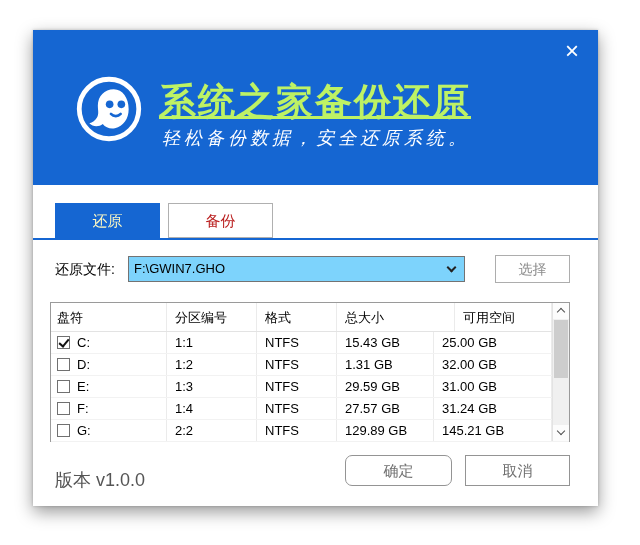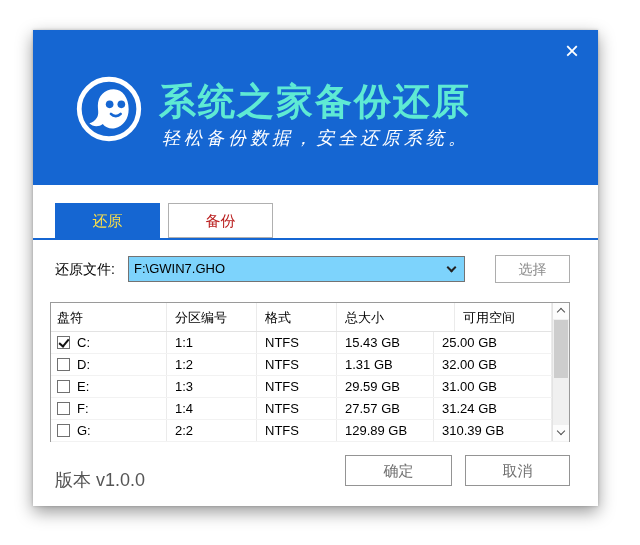--- a/index.html
+++ b/index.html
@@ -14,34 +14,34 @@
     box-shadow:0 6px 16px rgba(0,0,0,.40), 0 0 3px rgba(0,0,0,.20);
   }
   
   .header { position:absolute; left:0; top:0; right:0; height:155px; background:#1566d2; }
   .close-btn {
     position:absolute; top:8px; right:12px; width:28px; height:28px;
     color:#fff; font-size:24px; line-height:26px; text-align:center; cursor:pointer;
   }
   .logo { position:absolute; left:42px; top:45px; width:68px; height:68px; }
   .app-title {
-    position:absolute; left:126px; top:47px; color:#5eead4;
-    font-size:37px; font-weight:bold; letter-spacing:2px; white-space:nowrap;
+    position:absolute; left:126px; top:47px; color:#bef264;
+    font-size:37px; font-weight:bold; letter-spacing:2px; white-space:nowrap;text-decoration:underline;
   }
   .app-subtitle {
     position:absolute; left:129px; top:96px; color:#fff;
     font-size:18px; font-style:italic; letter-spacing:4px; white-space:nowrap;
     font-family:"Liberation Serif","DejaVu Serif",serif;
   }
   
   .tab {
     position:absolute; top:173px; width:105px; height:35px;
     font-size:15px; text-align:center; line-height:35px; cursor:pointer;
   }
-  .tab-restore { left:22px; background:#1566d2; color:#fde047; }
+  .tab-restore { left:22px; background:#1566d2; color:#fef9c3; }
   .tab-backup  { left:135px; background:#fff; border:1px solid #b0b0b0; color:#b91c1c; line-height:33px; }
   .tab-line { position:absolute; left:0; top:208px; width:100%; height:2px; background:#1566d2; }
   
   .form-label { position:absolute; left:22px; top:231px; font-size:14px; color:#000; }
   .combo {
     position:absolute; left:95px; top:226px; width:337px; height:26px;
     border:1px solid #737373; background:#7dd3fc; font-size:13px;
     line-height:24px; padding:0 22px 0 5px; cursor:pointer; white-space:nowrap; overflow:hidden;
   }
   .combo-chevron {
@@ -82,21 +82,21 @@
   }
   .sb-btn { position:absolute; left:0; width:100%; height:16px; background:#fcfcfc; cursor:pointer; }
   .sb-up { top:0; }
   .sb-down { bottom:0; }
   .sb-chev { position:absolute; left:5px; width:6px; height:6px; border-right:1.6px solid #505050; border-bottom:1.6px solid #505050; }
   .sb-up .sb-chev { top:6px; transform:rotate(-135deg); }
   .sb-down .sb-chev { top:3px; transform:rotate(45deg); }
   .sb-thumb { position:absolute; left:1px; right:1px; top:17px; height:58px; background:#cdcdcd; cursor:pointer; }
   
   .version { position:absolute; left:22px; top:438px; font-size:18px; color:#555; }
-  .ok-btn     { position:absolute; left:312px; top:425px; width:107px; height:31px; line-height:29px; font-size:15px; border-color:#949494; }
+  .ok-btn     { position:absolute; left:312px; top:425px; width:107px; height:31px; line-height:29px; font-size:15px; border-color:#949494;border-radius:7px; }
   .cancel-btn { position:absolute; left:432px; top:425px; width:105px; height:31px; line-height:29px; font-size:15px; border-color:#949494; }
 </style>
 </head>
 <body>
 
 <div class="window">
 
   <div class="header">
     <div class="close-btn">×</div>
     <div class="logo">
@@ -177,21 +177,21 @@
   </div>
 
   <div class="trow">
     <div class="cell c1">
       <span class="cb"></span>
       <span class="drive">G:</span>
     </div>
     <div class="cell c2">2:2</div>
     <div class="cell c3">NTFS</div>
     <div class="cell c4">129.89 GB</div>
-    <div class="cell c5">310.39 GB</div>
+    <div class="cell c5">145.21 GB</div>
   </div>
 </div>
 
     <div class="sbar">
       <div class="sb-btn sb-up">
           <span class="sb-chev"></span>
         </div>
       <div class="sb-thumb"></div>
       <div class="sb-btn sb-down">
           <span class="sb-chev"></span>

